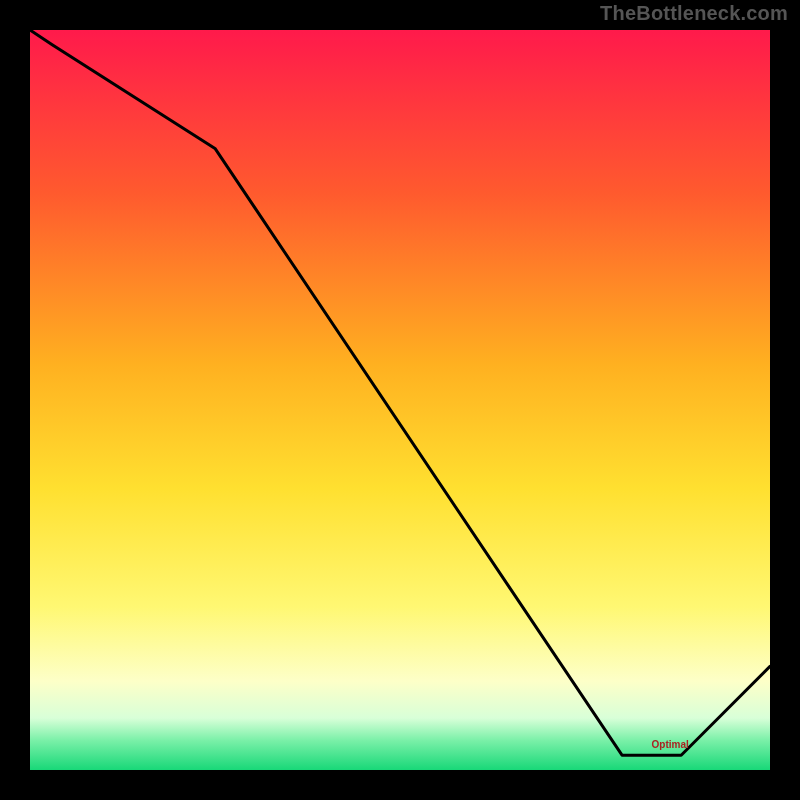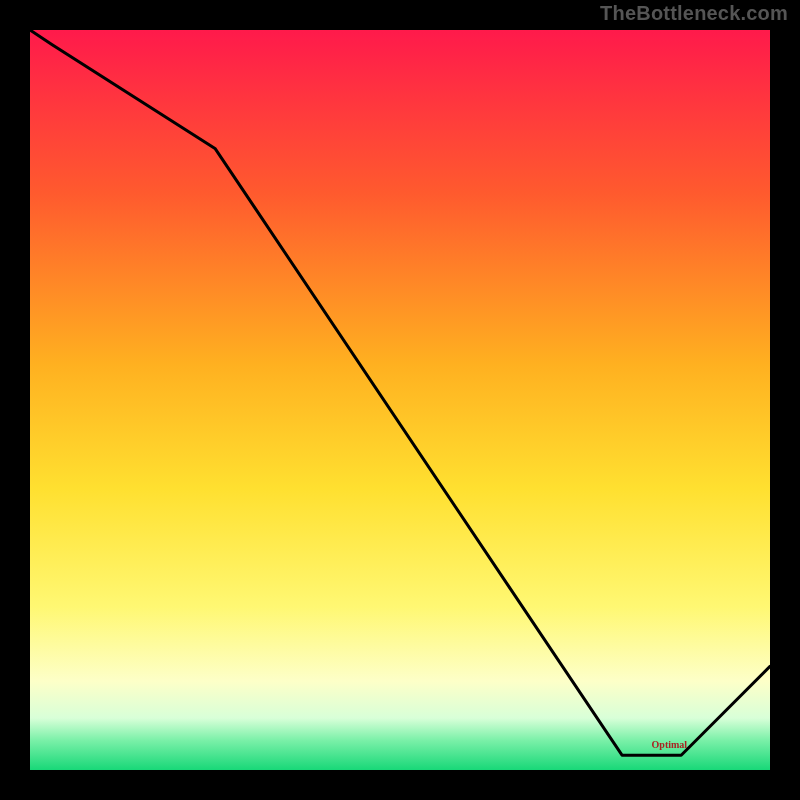--- a/index.html
+++ b/index.html
@@ -26,21 +26,20 @@
     font-weight: 600;
     letter-spacing: 0.2px;
   }
   .plot {
     position: absolute;
     left: 30px;
     top: 30px;
     width: 740px;
     height: 740px;
     background: #000;
-    font-family: Liberation Serif, serif;
   }
   .plot svg {
     display: block;
     width: 740px;
     height: 740px;
   }
 </style>
 </head>
 <body>
 

